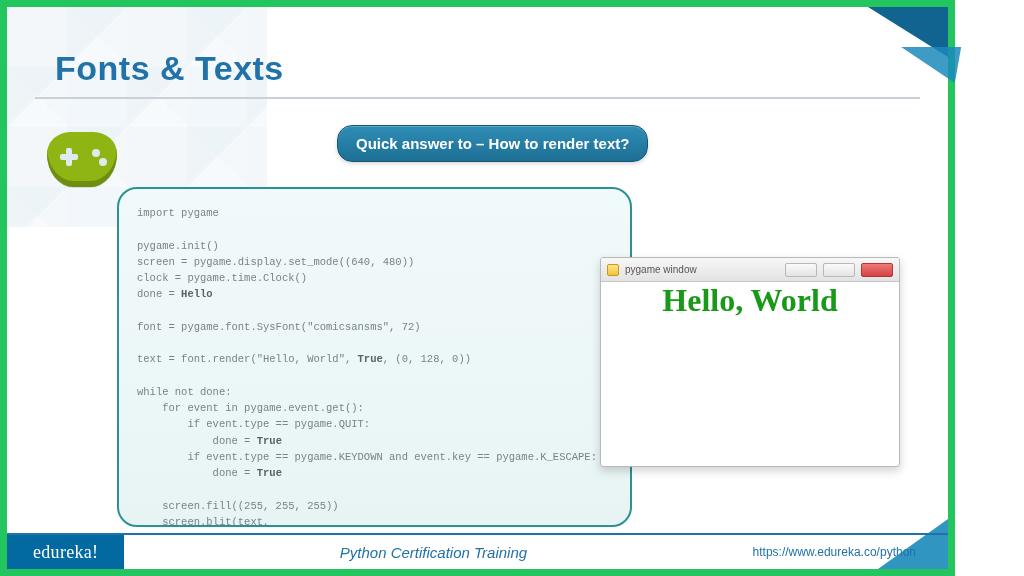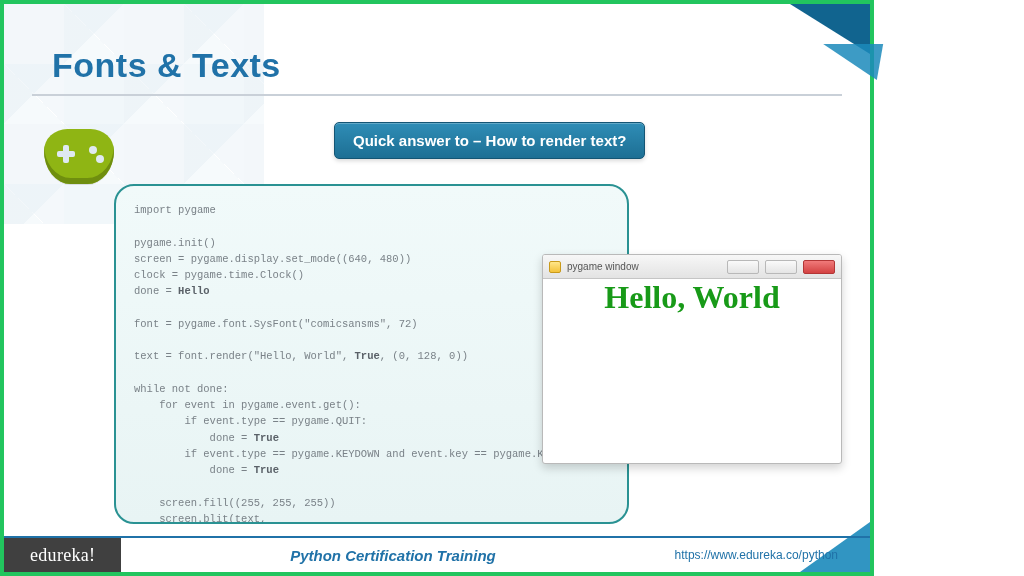--- a/index.html
+++ b/index.html
@@ -1,22 +1,22 @@
 <!DOCTYPE html>
 <html><head>
 <meta charset="utf-8">
 <style>
   * { box-sizing: border-box; margin: 0; padding: 0; }
   html, body { width: 1024px; height: 576px; overflow: hidden; font-family: Arial, Helvetica, sans-serif; background: #fff; }
   .slide {
     position: relative;
-    width: 874px;
+    width: 955px;
     height: 576px;
     background: #ffffff;
-    border: 4px solid #22c55e;
+    border: 7px solid #22c55e;
   }
   .bg-geo {
     position: absolute;
     top: 0; left: 0;
     width: 260px; height: 220px;
     opacity: 0.18;
     background:
       linear-gradient(135deg, rgba(120,170,200,0.5) 0%, rgba(120,170,200,0.5) 50%, transparent 50%) 0 0/120px 120px,
       linear-gradient(45deg,  rgba(160,200,220,0.5) 0%, rgba(160,200,220,0.5) 50%, transparent 50%) 60px 0/120px 120px,
       linear-gradient(225deg, rgba(100,160,200,0.4) 0%, rgba(100,160,200,0.4) 50%, transparent 50%) 0 60px/120px 120px;
@@ -124,21 +124,21 @@
   .callout {
     position:absolute;
     top:118px;
     left:330px;
     padding:9px 18px;
     background: linear-gradient(#2f8db6,#1d6f94);
     color:#fff;
     font-size:15px;
     font-weight:600;
     border:1px solid #145574;
-    border-radius:5px;
+    border-radius:15px;
     box-shadow: inset 0 1px 0 rgba(255,255,255,.25), 0 2px 4px rgba(0,0,0,.15);
   }
 
   .code-panel{
     position:absolute;
     left:110px;
     top:180px;
     width:515px;
     height:340px;
     background: linear-gradient(#f1fafa,#e8f4f4);
@@ -151,21 +151,21 @@
     font-family: "Consolas","Courier New",monospace;
     font-size:10.5px;
     line-height:1.55;
     color:#7a8288;
     white-space:pre;
   }
   .code-panel pre b{ color:#5a6168; font-weight:700; }
 
   .output-window{
     position:absolute;
-    right:28px;
+    right:48px;
     top:250px;
     width:300px;
     height:210px;
     border:1px solid #b9b9b9;
     background:#fff;
     box-shadow:0 4px 10px rgba(0,0,0,.18);
     border-radius:3px;
     overflow:hidden;
     display:flex;
     flex-direction:column;
@@ -212,33 +212,33 @@
 
   .footer{
     position:absolute;
     left:0;right:0;bottom:0;
     height:36px;
     border-top:2px solid #2072a8;
     display:flex;
     align-items:stretch;
   }
   .footer .brand{
-    background:#404040;
+    background:#0369a1;
     color:#fff;
     display:flex;align-items:center;
     padding:0 26px;
     font-size:18px;
     font-family:Georgia, 'Times New Roman', serif;
     letter-spacing:.3px;
   }
   .footer .mid{
     flex:1;
     display:flex;align-items:center;justify-content:center;
     color:#2072a8;
-    font-weight:700;
+    font-weight:400;
     font-style:italic;
     font-size:15px;
   }
   .footer .link{
     display:flex;align-items:center;
     padding:0 32px 0 10px;
     color:#2072a8;
     font-size:12px;
   }
 </style>

